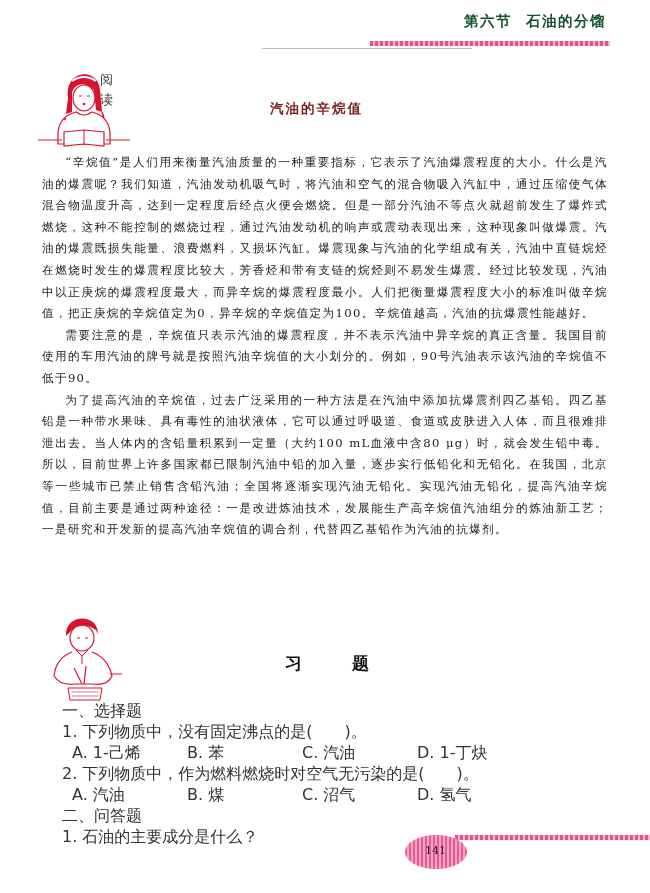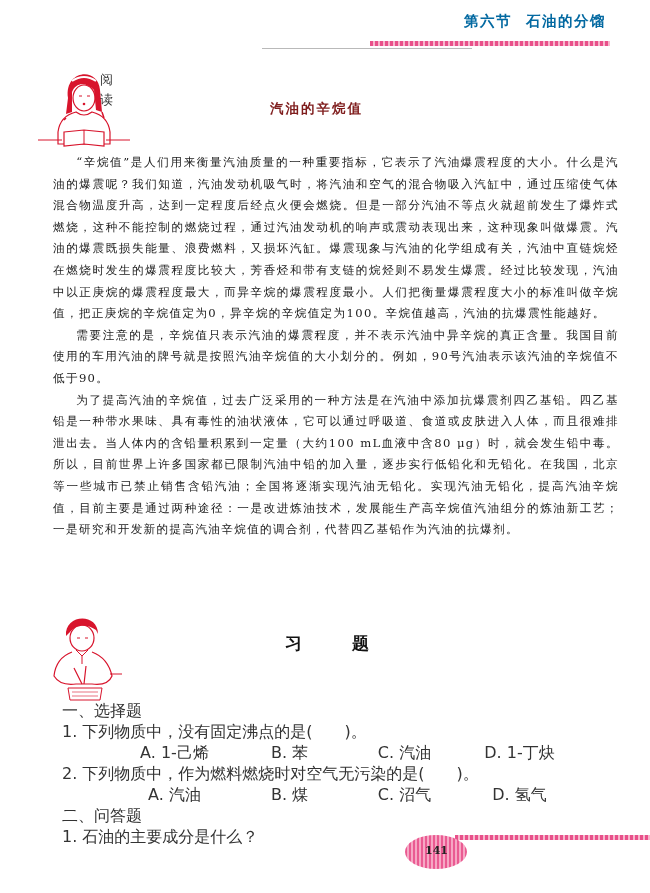--- a/index.html
+++ b/index.html
@@ -1,49 +1,49 @@
 <!DOCTYPE html>
 <html><head>
 <meta charset="utf-8">
 <style>
   html, body { margin:0; padding:0; background:#ffffff; }
   body { width:650px; height:893px; position:relative; overflow:hidden;
          font-family:"DejaVu Serif", "Liberation Serif", serif; color:#1a1a1a; }
   .header-title { position:absolute; right:44px; top:12px; font-family:"DejaVu Sans","Liberation Sans",sans-serif;
-                  font-size:14.5px; font-weight:bold; letter-spacing:1.5px; color:#0369a1; }
+                  font-size:14.5px; font-weight:bold; letter-spacing:1.5px; color:#14532d; }
   .header-title .sep { display:inline-block; width:14px; }
   .header-stripe { position:absolute; left:370px; right:40px; top:41px; height:5px;
                    background:repeating-linear-gradient(90deg,#e8508a 0 3px,#f7b6cc 3px 5px); }
   .header-rule { position:absolute; left:262px; width:210px; top:48px; height:1px; background:#b9b9b9; }
 
   .reading-figure { position:absolute; left:36px; top:60px; width:95px; height:95px; }
   .reading-label { position:absolute; left:100px; top:70px; font-size:13px; line-height:20px; width:16px; color:#333;
                    font-family:"DejaVu Sans","Liberation Sans",sans-serif;}
   .article-title { position:absolute; left:270px; top:100px; font-size:13.5px; font-weight:bold; letter-spacing:2px; color:#7f1d1d; }
 
   .body-text { position:absolute; left:42px; width:566px; top:152px; font-size:11.6px; line-height:21.6px;
-               letter-spacing:1.35px; text-align:justify;margin-left:11px; }
+               letter-spacing:1.35px; text-align:justify; }
   .body-text p { margin:0; text-indent:2em; }
   .body-text p + p { margin-top:0; }
 
   .exercise-figure { position:absolute; left:36px; top:608px; width:90px; height:95px; }
-  .exercise-title { position:absolute; left:285px; top:632px; font-family:"DejaVu Sans","Liberation Sans",sans-serif;
+  .exercise-title { position:absolute; left:285px; top:652px; font-family:"DejaVu Sans","Liberation Sans",sans-serif;
                     font-size:17px; font-weight:bold; color:#111; }
   .exercise-title span { display:inline-block; }
   .exercise-title .gap { width:50px; }
 
   .q-block { position:absolute; left:62px; top:700px; width:560px; font-family:"DejaVu Sans","Liberation Sans",sans-serif;
              font-size:16px; color:#333; }
   .q-line { height:21px; line-height:21px; white-space:nowrap; }
-  .q-line.indent { padding-left:10px;text-align:center; }
+  .q-line.indent { padding-left:10px; }
   .opt { display:inline-block; width:115px; }
 
   .page-tab { position:absolute; left:405px; top:835px; width:62px; height:34px; border-radius:50%;
               background:repeating-linear-gradient(90deg,#ea5a92 0 2px,#f6a7c4 2px 4px); }
-  .page-num { position:absolute; left:425px; top:844px; font-size:11px; color:#222;font-weight:bold; }
+  .page-num { position:absolute; left:425px; top:844px; font-size:11px; color:#222; }
   .page-stripe { position:absolute; left:455px; right:0; top:835px; height:5px;
                  background:repeating-linear-gradient(90deg,#e8508a 0 3px,#f7b6cc 3px 5px); }
 </style>
 </head>
 <body>
 
 <div>
   <div class="header-title">
     <span>第六节</span><span class="sep"></span><span>石油的分馏</span>
   </div>

